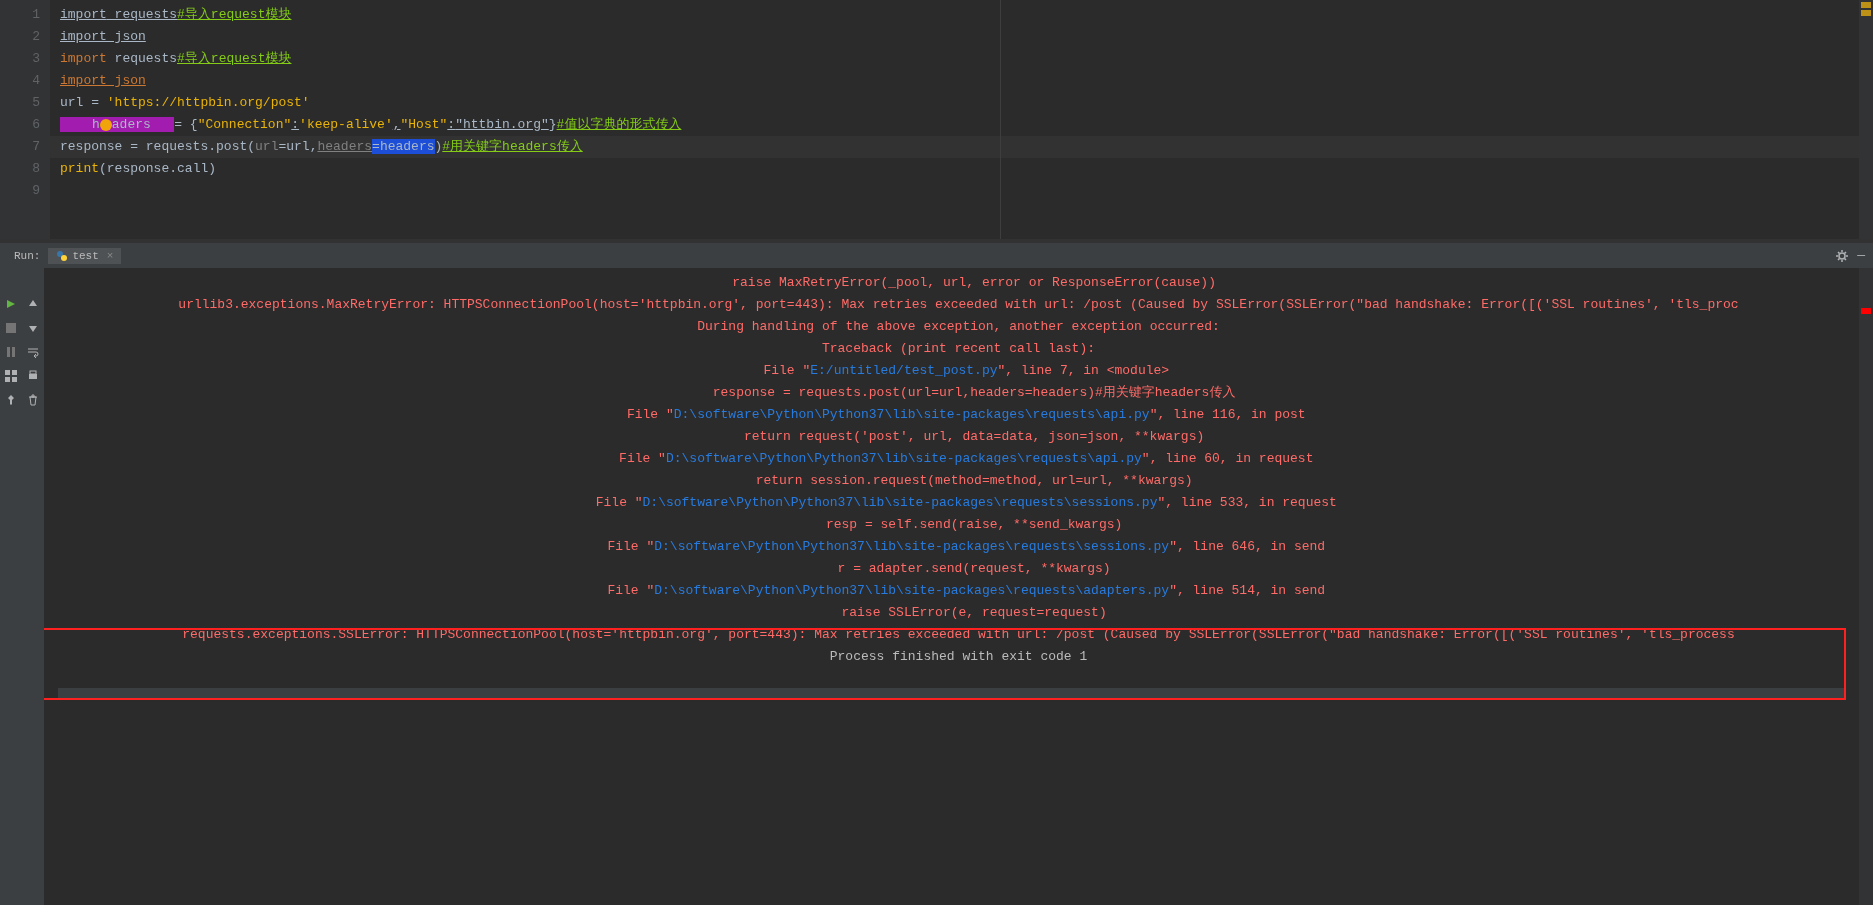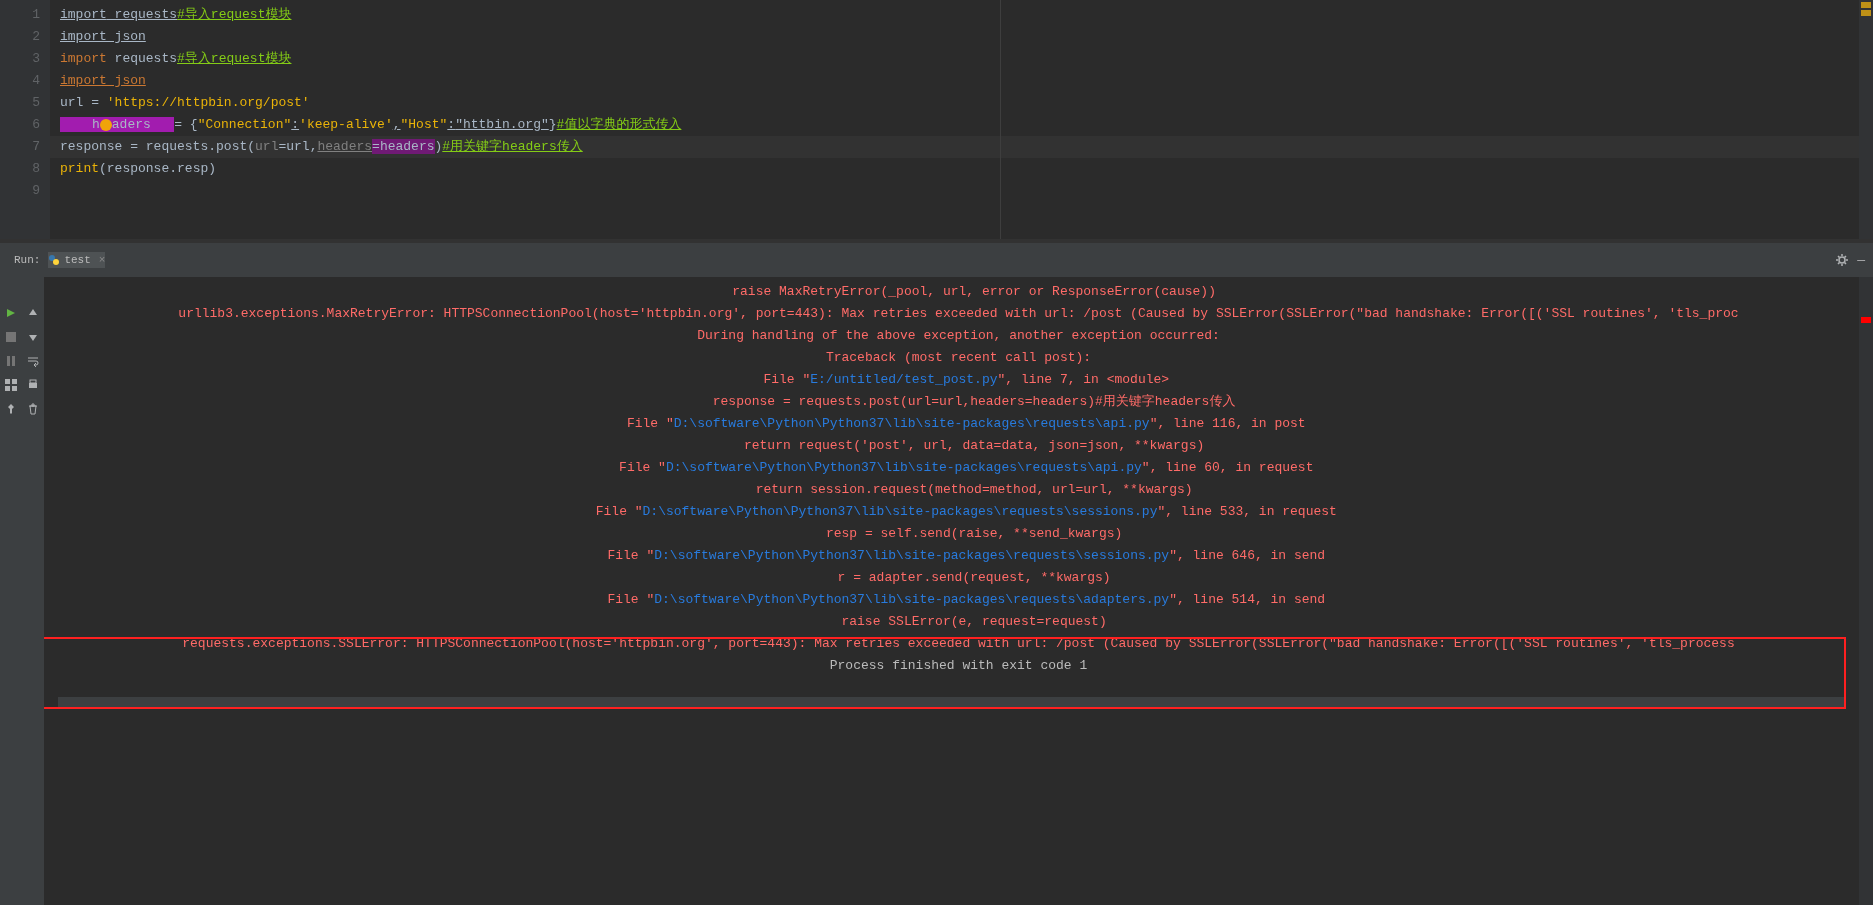--- a/index.html
+++ b/index.html
@@ -62,21 +62,21 @@
     .warn-highlight { background: #a21caf; padding-left: 32px; }
     .bulb {
       display: inline-block;
       width: 12px;
       height: 12px;
       background: #f0a30a;
       border-radius: 50%;
       vertical-align: middle;
     }
     .cursor-line { background: #323232; }
-    .caret-bg { background: #701a75; }
+    .caret-bg { background: #1d4ed8; }
     
     .run-panel {
       display: flex;
       flex: 1;
       background: #2b2b2b;
       border-top: 3px solid #323232;
     }
     .run-sidebar {
       width: 24px;
       background: #3c3f41;
@@ -95,34 +95,34 @@
       color: #afb1b3;
       cursor: pointer;
     }
     .run-content {
       flex: 1;
       display: flex;
       flex-direction: column;
       overflow: hidden;
     }
     .run-tabs {
-      height: 34px;
+      height: 25px;
       background: #3c3f41;
       display: flex;
       align-items: center;
       padding-left: 6px;
     }
     .run-label {
       color: #bbbbbb;
       font-size: 11px;
       padding: 0 8px;
     }
     .run-tab {
       background: #4e5254;
-      padding: 2px 0;
+      padding: 2px 8px;
       font-size: 11px;
       color: #bbbbbb;
       display: flex;
       align-items: center;
       gap: 4px;
     }
     .py-icon {
       width: 12px;
       height: 12px;
       display: inline-block;
@@ -197,21 +197,21 @@
   </div>
   <div class="code-area">
     <div class="vline"></div>
     <div class="code-line"><span class="und">import</span><span class="und"> requests</span><span class="cmt">#导入request模块</span></div>
     <div class="code-line"><span class="und">import json</span></div>
     <div class="code-line"><span class="kw">import</span><span> requests</span><span class="cmt">#导入request模块</span></div>
     <div class="code-line"><span class="und kw" style="color:#cc7832">import json</span></div>
     <div class="code-line"><span>url = </span><span class="str">'https://httpbin.org/post'</span></div>
     <div class="code-line"><span class="warn-highlight"><span>h</span><span class="bulb"></span><span>aders   </span></span><span>= {</span><span class="str">"Connection"</span><span class="und">:</span><span class="str">'keep-alive'</span><span class="und">,</span><span class="str">"Host"</span><span class="und">:</span><span class="str und">"httbin.org"</span><span>}</span><span class="cmt">#值以字典的形式传入</span></div>
     <div class="code-line cursor-line"><span>response = requests.post(</span><span class="param">url</span><span>=url,</span><span class="param und">headers</span><span class="caret-bg">=headers</span><span>)</span><span class="cmt">#用关键字headers传入</span></div>
-    <div class="code-line"><span class="func">print</span><span>(response.resp)</span></div>
+    <div class="code-line"><span class="func">print</span><span>(response.call)</span></div>
   </div>
   <div class="right-strip">
     <div class="right-marker marker-warn"></div>
     <div class="right-marker marker-warn"></div>
   </div>
 </div>
 
 <div class="run-panel">
   <div class="run-content">
     <div class="run-tabs">
@@ -293,21 +293,21 @@
               <path d="M3 3h6l-1 8H4zM2 3h8M5 1h2v2H5z" fill="none" stroke="#afb1b3"></path>
             </svg>
           </div>
       </div>
       <div class="console">
         <div class="console-line err">    raise MaxRetryError(_pool, url, error or ResponseError(cause))</div>
         <div class="console-line err">urllib3.exceptions.MaxRetryError: HTTPSConnectionPool(host='httpbin.org', port=443): Max retries exceeded with url: /post (Caused by SSLError(SSLError("bad handshake: Error([('SSL routines', 'tls_proc</div>
         <div class="console-line err"></div>
         <div class="console-line err">During handling of the above exception, another exception occurred:</div>
         <div class="console-line err"></div>
-        <div class="console-line err">Traceback (most recent call post):</div>
+        <div class="console-line err">Traceback (print recent call last):</div>
         <div class="console-line err"><span>  File "</span><span class="link">E:/untitled/test_post.py</span><span>", line 7, in &lt;module&gt;</span></div>
         <div class="console-line err">    response = requests.post(url=url,headers=headers)#用关键字headers传入</div>
         <div class="console-line err"><span>  File "</span><span class="link">D:\software\Python\Python37\lib\site-packages\requests\api.py</span><span>", line 116, in post</span></div>
         <div class="console-line err">    return request('post', url, data=data, json=json, **kwargs)</div>
         <div class="console-line err"><span>  File "</span><span class="link">D:\software\Python\Python37\lib\site-packages\requests\api.py</span><span>", line 60, in request</span></div>
         <div class="console-line err">    return session.request(method=method, url=url, **kwargs)</div>
         <div class="console-line err"><span>  File "</span><span class="link">D:\software\Python\Python37\lib\site-packages\requests\sessions.py</span><span>", line 533, in request</span></div>
         <div class="console-line err">    resp = self.send(raise, **send_kwargs)</div>
         <div class="console-line err"><span>  File "</span><span class="link">D:\software\Python\Python37\lib\site-packages\requests\sessions.py</span><span>", line 646, in send</span></div>
         <div class="console-line err">    r = adapter.send(request, **kwargs)</div>

